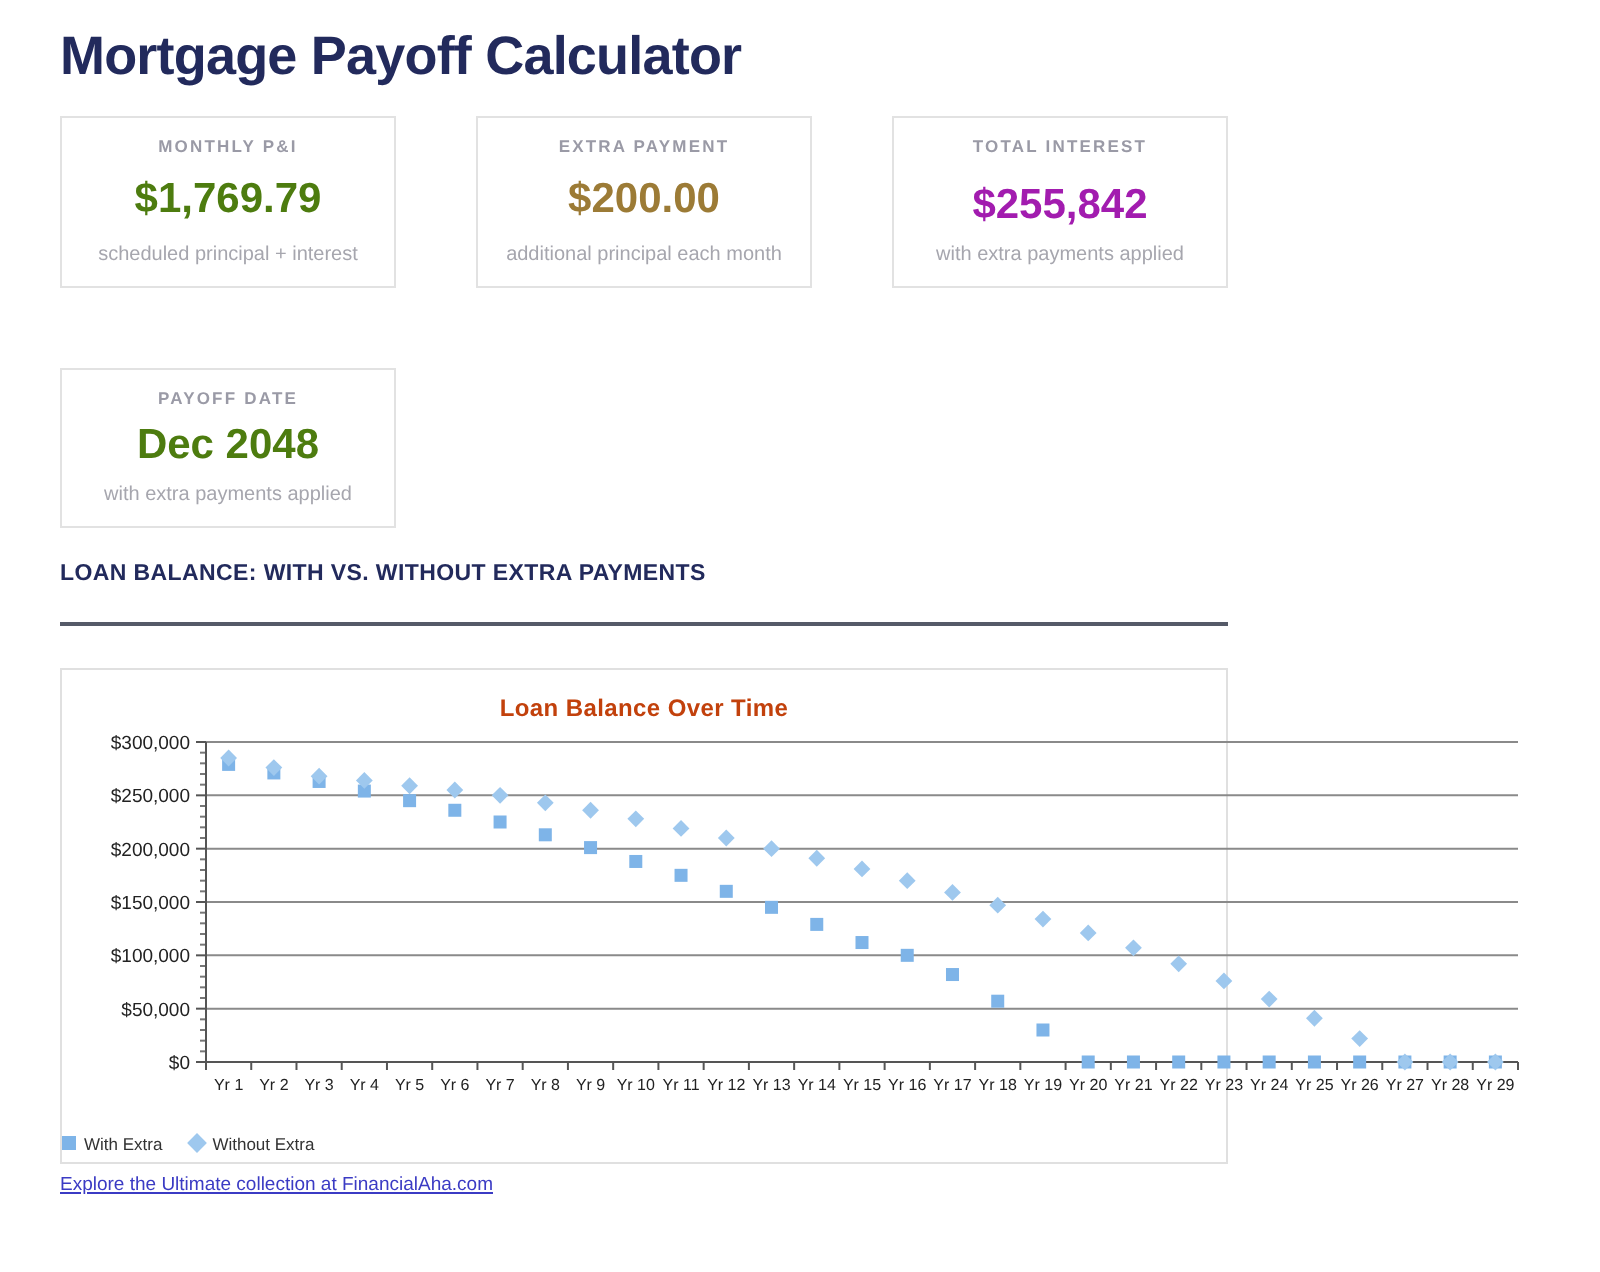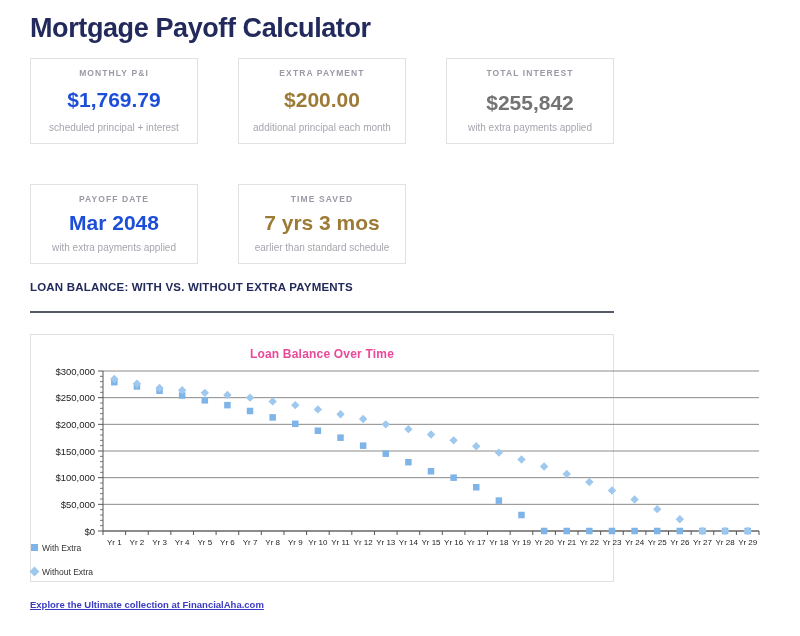--- a/index.html
+++ b/index.html
@@ -71,23 +71,23 @@
     color: #9a9aa6;
     font-weight: bold;
     text-transform: uppercase;
   }
   .card-value {
     font-size: 21px;
     font-weight: bold;
     line-height: 1.15;
     margin: 7px 0 7px 0;
   }
-  .v-dark  { color: #1d4ed8; }
+  .v-dark  { color: #4d7c0f; }
   .v-gold  { color: #9c7b36; }
-  .v-red   { color: #737373; margin-top: 13px; }
+  .v-red   { color: #a21caf; margin-top: 13px; }
   .card-note {
     font-size: 10px;
     color: #a6a6ae;
   }
 
   
   .section {
     margin-top: 17px;
   }
   .section-title {
@@ -110,55 +110,53 @@
     border: 1px solid #e0e0e0;
     background: #fff;
     height: 248px;
     box-sizing: border-box;
     position: relative;
   }
   .chart-title {
     text-align: center;
     font-size: 12px;
     font-weight: bold;
-    color: #ec4899;
+    color: #c2410c;
     padding-top: 12px;
     letter-spacing: 0.2px;
   }
   .plot-wrap {
     position: absolute;
     left: 0; top: 0; right: 0; bottom: 0;
   }
   .plot-svg { display: block; }
 
   .legend {
     position: absolute;
     bottom: 4px;
     left: 0;
     right: 0;
     display: flex;
     justify-content: flex-start;
     gap: 14px;
     font-size: 8.5px;
     color: #333;
-    flex-direction: column;
   }
   .legend-item { display: flex; align-items: center; gap: 4px; }
   .lg-square {
     width: 7px; height: 7px; background: #7eb4e8; display: inline-block;
   }
   .lg-diamond {
     width: 7px; height: 7px; background: #9ec8ee; display: inline-block;
     transform: rotate(45deg);
   }
 
   
   .footer {
-    margin-top: 12px;
-    font-weight: bold;
+    margin-top: 0;
   }
   .footer-link {
     font-size: 9.5px;
     color: #3b3bc4;
     text-decoration: underline;
     cursor: pointer;
   }
 </style>
 </head>
 <body>
@@ -179,27 +177,22 @@
         <div class="card-value v-gold">$200.00</div>
         <div class="card-note">additional principal each month</div>
       </div>
       <div class="card">
         <div class="card-label">TOTAL INTEREST</div>
         <div class="card-value v-red">$255,842</div>
         <div class="card-note">with extra payments applied</div>
       </div>
       <div class="card">
         <div class="card-label">PAYOFF DATE</div>
-        <div class="card-value v-dark">Mar 2048</div>
+        <div class="card-value v-dark">Dec 2048</div>
         <div class="card-note">with extra payments applied</div>
-      </div>
-      <div class="card">
-        <div class="card-label">TIME SAVED</div>
-        <div class="card-value v-gold">7 yrs 3 mos</div>
-        <div class="card-note">earlier than standard schedule</div>
       </div>
     </div>
 
   <div class="section">
     <div class="section-title">LOAN BALANCE: WITH VS. WITHOUT EXTRA PAYMENTS</div>
     <div class="section-rule"></div>
   </div>
 
   <div class="chart-panel">
     <div class="chart-title">Loan Balance Over Time</div>

